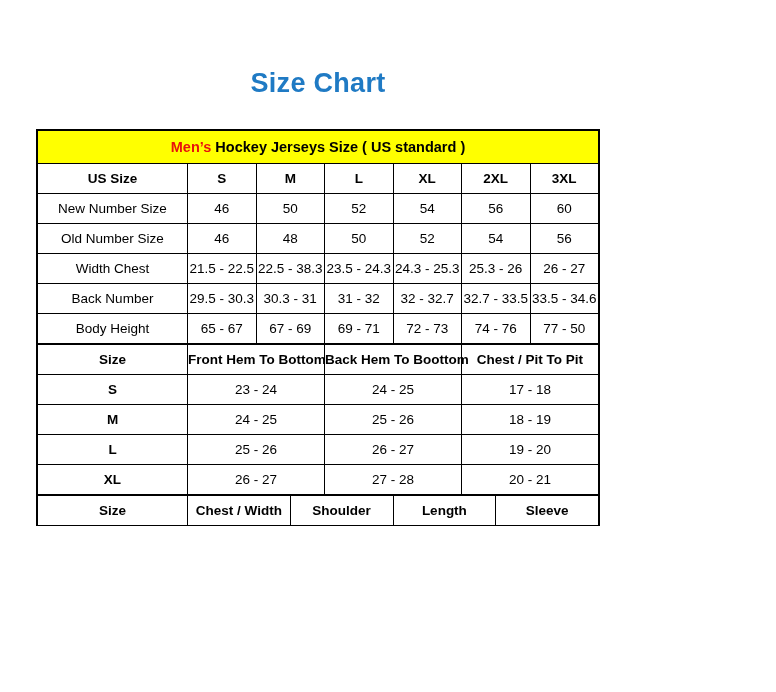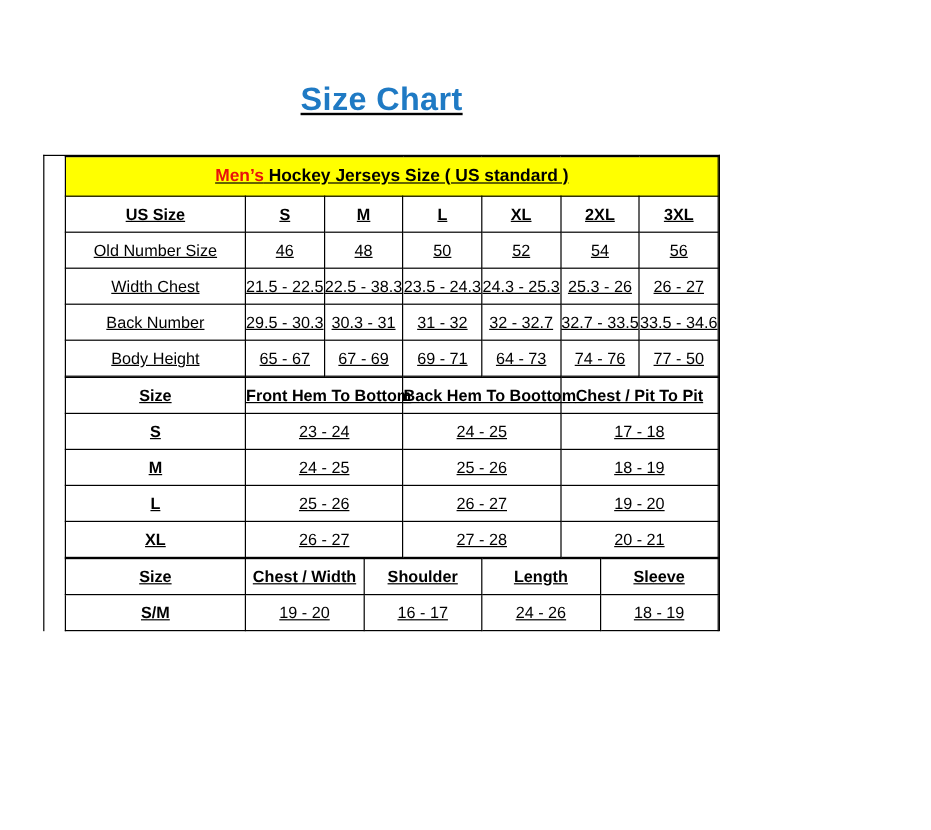--- a/index.html
+++ b/index.html
@@ -12,36 +12,34 @@
     height: 692px;
     font-family: "Liberation Sans", sans-serif;
     color: #000000;
     overflow: hidden;
   }
   .page {
     width: 636px;
     height: 692px;
     position: relative;
     box-sizing: border-box;
-    text-decoration: underline;
   }
   .title {
     text-align: center;
     color: #1f7ac4;
     font-size: 27px;
     font-weight: bold;
     margin: 0;
     padding-top: 68px;
     letter-spacing: 0.3px;
   }
   .tables-wrap {
     margin: 30px 36px 0 36px;
     border: 1px solid #000;
     border-bottom: none;
-    padding-left: 17px;
   }
   table {
     width: 100%;
     border-collapse: collapse;
     table-layout: fixed;
   }
   td {
     border: 1px solid #000000;
     text-align: center;
     vertical-align: middle;
@@ -108,20 +106,29 @@
         <tr>
           <td class="hdr">US Size</td>
           <td class="hdr">S</td>
           <td class="hdr">M</td>
           <td class="hdr">L</td>
           <td class="hdr">XL</td>
           <td class="hdr">2XL</td>
           <td class="hdr">3XL</td>
         </tr>
         <tr>
+          <td class="rowlabel">New Number Size</td>
+          <td>46</td>
+          <td>50</td>
+          <td>52</td>
+          <td>54</td>
+          <td>56</td>
+          <td>60</td>
+        </tr>
+        <tr>
           <td class="rowlabel">Old Number Size</td>
           <td>46</td>
           <td>48</td>
           <td>50</td>
           <td>52</td>
           <td>54</td>
           <td>56</td>
         </tr>
         <tr>
           <td class="rowlabel">Width Chest</td>
@@ -139,21 +146,21 @@
           <td>31 - 32</td>
           <td>32 - 32.7</td>
           <td>32.7 - 33.5</td>
           <td>33.5 - 34.6</td>
         </tr>
         <tr>
           <td class="rowlabel">Body Height</td>
           <td>65 - 67</td>
           <td>67 - 69</td>
           <td>69 - 71</td>
-          <td>64 - 73</td>
+          <td>72 - 73</td>
           <td>74 - 76</td>
           <td>77 - 50</td>
         </tr>
       </tbody>
     </table>
 
     <table class="women">
       <colgroup>
         <col class="c0">
           <col>
@@ -203,24 +210,17 @@
           <col>
       </colgroup>
       <tbody>
         <tr>
           <td class="hdr">Size</td>
           <td class="hdr">Chest / Width</td>
           <td class="hdr">Shoulder</td>
           <td class="hdr">Length</td>
           <td class="hdr">Sleeve</td>
         </tr>
-        <tr>
-          <td class="bold-label">S/M</td>
-          <td>19 - 20</td>
-          <td>16 - 17</td>
-          <td>24 - 26</td>
-          <td>18 - 19</td>
-        </tr>
       </tbody>
     </table>
 
   </div>
 </div>
 
 </body></html>

